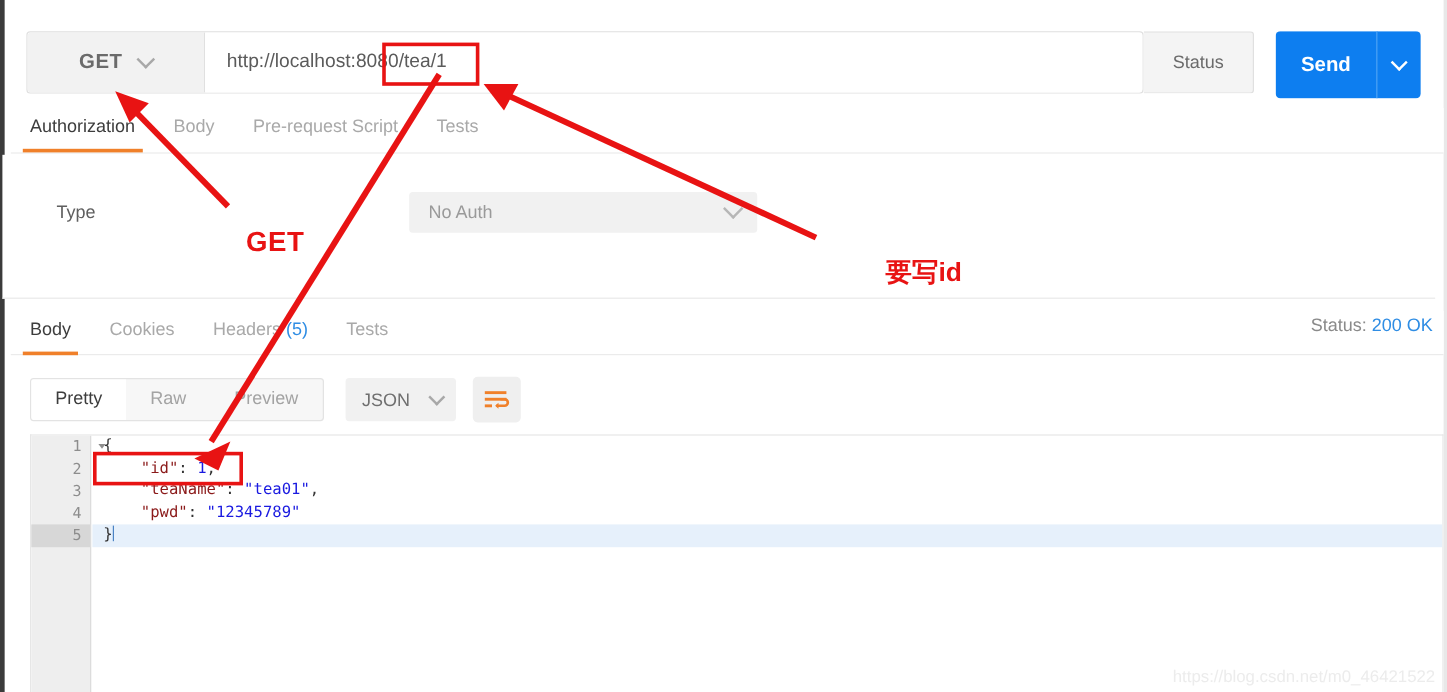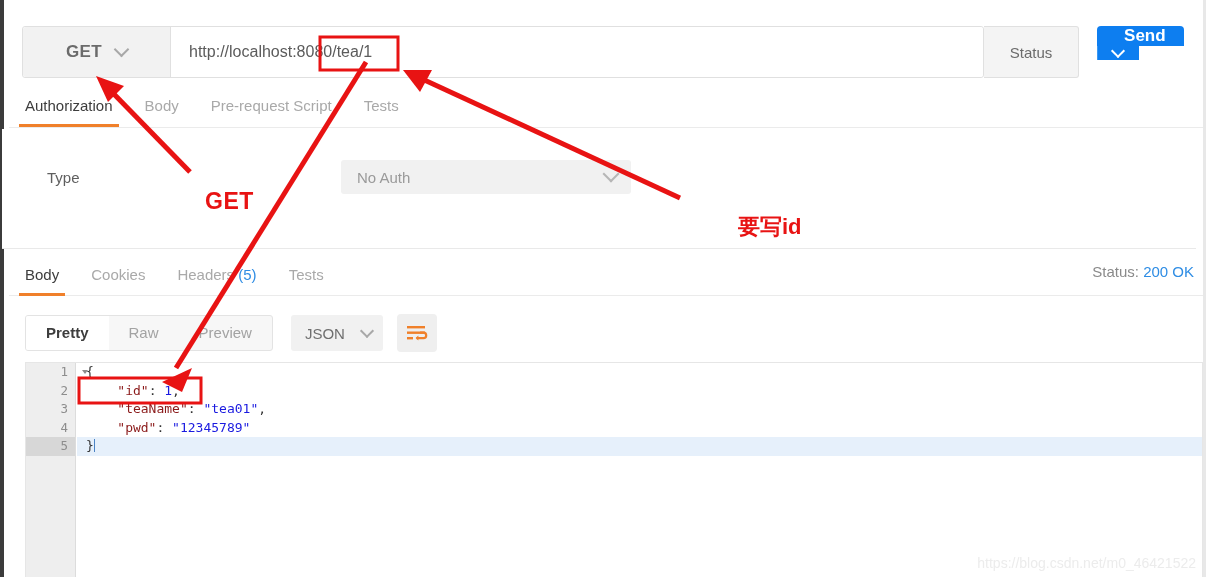--- a/index.html
+++ b/index.html
@@ -61,21 +61,21 @@
   }
   .params-btn {
     width: 104px; margin-left: 0;
     display: flex; align-items: center; justify-content: center;
     background: #f4f4f4; border: 1px solid #e0e0e0; border-left: none;
     font-size: 15px; color: #6b6b6b; cursor: pointer;
     border-radius: 0 3px 3px 0;
   }
   .send-group {
     margin-left: 18px; display: flex; height: 56px;
-    border-radius: 4px; overflow: hidden; flex-direction: column;
+    border-radius: 4px; overflow: hidden;
   }
   .send-btn {
     width: 96px; background: #0d7ef0; color: #fff;
     display: flex; align-items: center; justify-content: center;
     font-size: 17px; font-weight: bold; cursor: pointer;
   }
   .send-caret {
     width: 42px; background: #0d7ef0; border-left: 1px solid #3a98f3;
     display: flex; align-items: center; justify-content: center; cursor: pointer;
   }
@@ -144,21 +144,21 @@
     display: flex; align-items: center;
   }
   .seg {
     display: flex; height: 36px; border: 1px solid #e3e3e3;
     border-radius: 3px; background: #f7f7f7; overflow: hidden;
   }
   .seg div {
     padding: 0 20px; line-height: 34px; font-size: 15px;
     color: #a3a3a3; cursor: pointer;
   }
-  .seg div.active { color: #3d3d3d; background: #ffffff; font-weight: bold; }
+  .seg div.active { color: #3d3d3d; background: #ffffff; }
   .fmt-select {
     margin-left: 18px; width: 92px; height: 36px;
     background: #f1f1f1; border-radius: 3px;
     display: flex; align-items: center; justify-content: space-between;
     padding: 0 11px 0 14px; cursor: pointer; gap: 6px;
   }
   .fmt-select span { font-size: 15px; color: #6f6f6f; }
   .fmt-select i {
     display: block; width: 10px; height: 10px;
     border-right: 2px solid #a8a8a8; border-bottom: 2px solid #a8a8a8;

